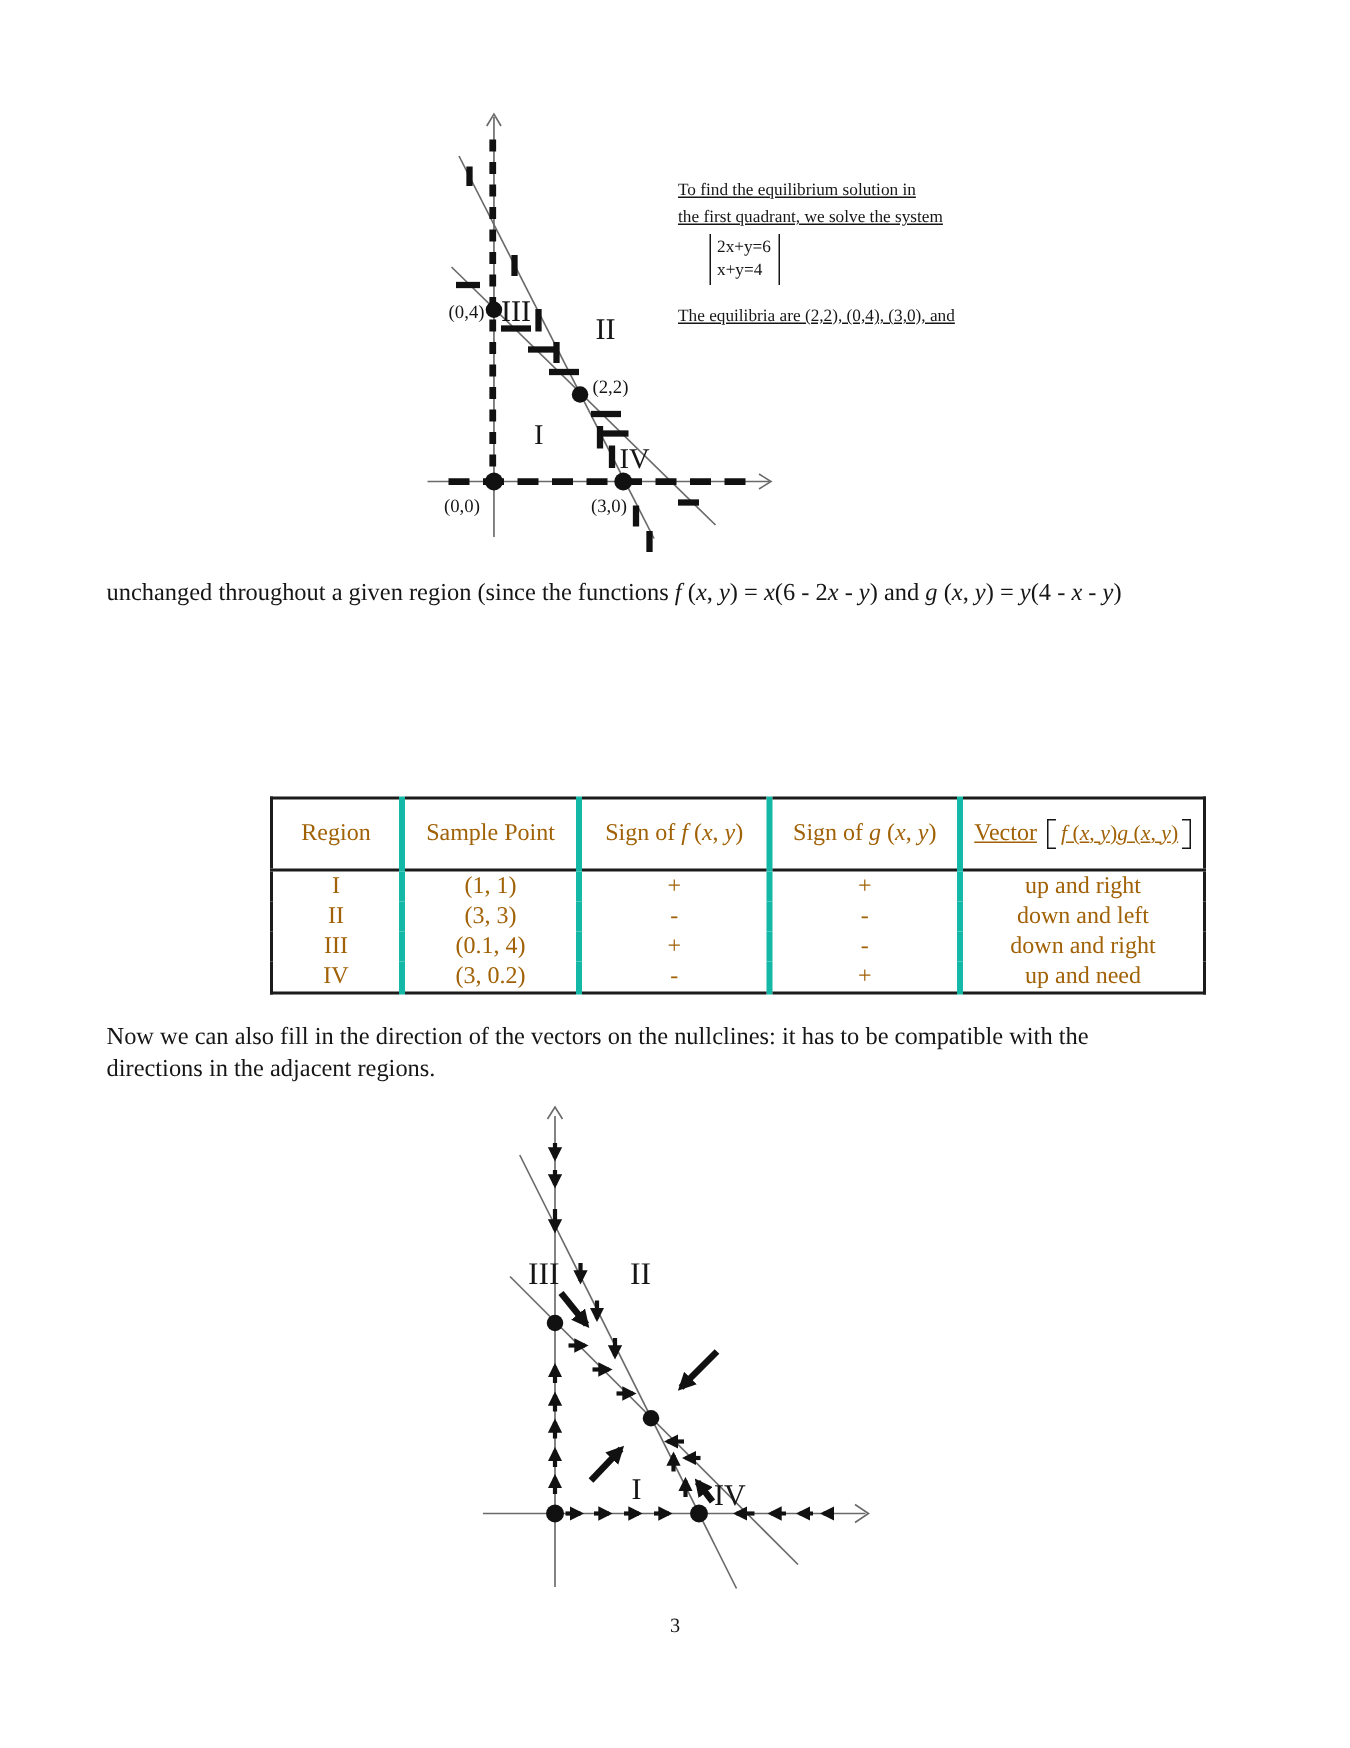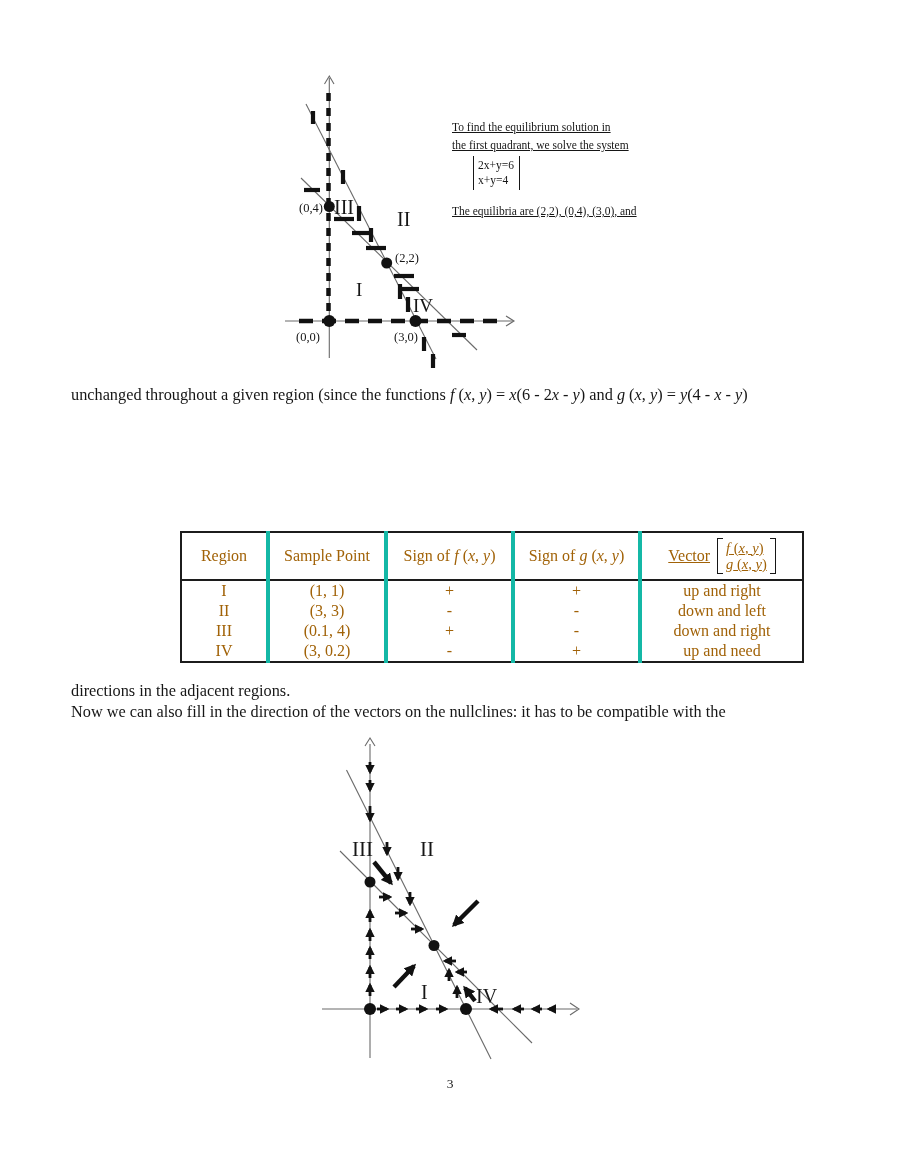--- a/index.html
+++ b/index.html
@@ -23,21 +23,21 @@
   table.sign{border:2px solid #1c1c1c;}
   table.sign th,table.sign td{padding:0;text-align:center;vertical-align:middle;font-weight:normal;}
   table.sign th{height:46px;border-bottom:2px solid #1c1c1c;}
   table.sign td{height:20px;line-height:20px;}
   table.sign th+th,table.sign td+td{border-left:4px solid #14b8a6;}
   .vecwrap{display:flex;align-items:center;justify-content:center;text-decoration:underline;}
   .veclabel{margin-right:7px;}
   .vbracket{width:5px;align-self:stretch;border:1.6px solid #161616;}
   .vbracket.left{border-right:none;margin-right:3px;}
   .vbracket.right{border-left:none;margin-left:3px;}
-  .vstack{display:flex;flex-direction:column;align-items:flex-start;font-size:14.5px;line-height:16px;
+  .vstack{display:flex;flex-direction:row;align-items:flex-start;font-size:14.5px;line-height:16px;
         padding:2px 0;justify-content:center;}
   .pagenum{position:absolute;left:0;top:1076px;width:900px;text-align:center;font-size:13.5px;}
   svg text{font-family:"Liberation Serif",serif;fill:#161616;}
 </style>
 </head>
 <body>
 
 <div class="page">
 
   <svg class="abs" style="left:280px;top:64px;" width="240" height="306" viewBox="280 64 240 306">
@@ -156,22 +156,22 @@
         <td>IV</td>
         <td>(3, 0.2)</td>
         <td>-</td>
         <td>+</td>
         <td>up and need</td>
       </tr>
     </tbody>
   </table>
 
   <div class="para2">
+    <div class="line">Now we can also fill in the direction of the vectors on the nullclines: it has to be compatible with the</div>
     <div class="line">directions in the adjacent regions.</div>
-    <div class="line">Now we can also fill in the direction of the vectors on the nullclines: it has to be compatible with the</div>
   </div>
 
   <svg class="abs" style="left:295px;top:732px;" width="290" height="332" viewBox="295 732 290 332">
     <defs>
       <marker id="ah" viewBox="0 0 10 10" refX="7.5" refY="5" markerWidth="3.4" markerHeight="3.4" orient="auto" markerUnits="strokeWidth">
         <path d="M0,0 L10,5 L0,10 Z" fill="#111"></path>
       </marker>
       <marker id="ahb" viewBox="0 0 10 10" refX="7.5" refY="5" markerWidth="2.7" markerHeight="2.7" orient="auto" markerUnits="strokeWidth">
         <path d="M0,0 L10,5 L0,10 Z" fill="#111"></path>
       </marker>

